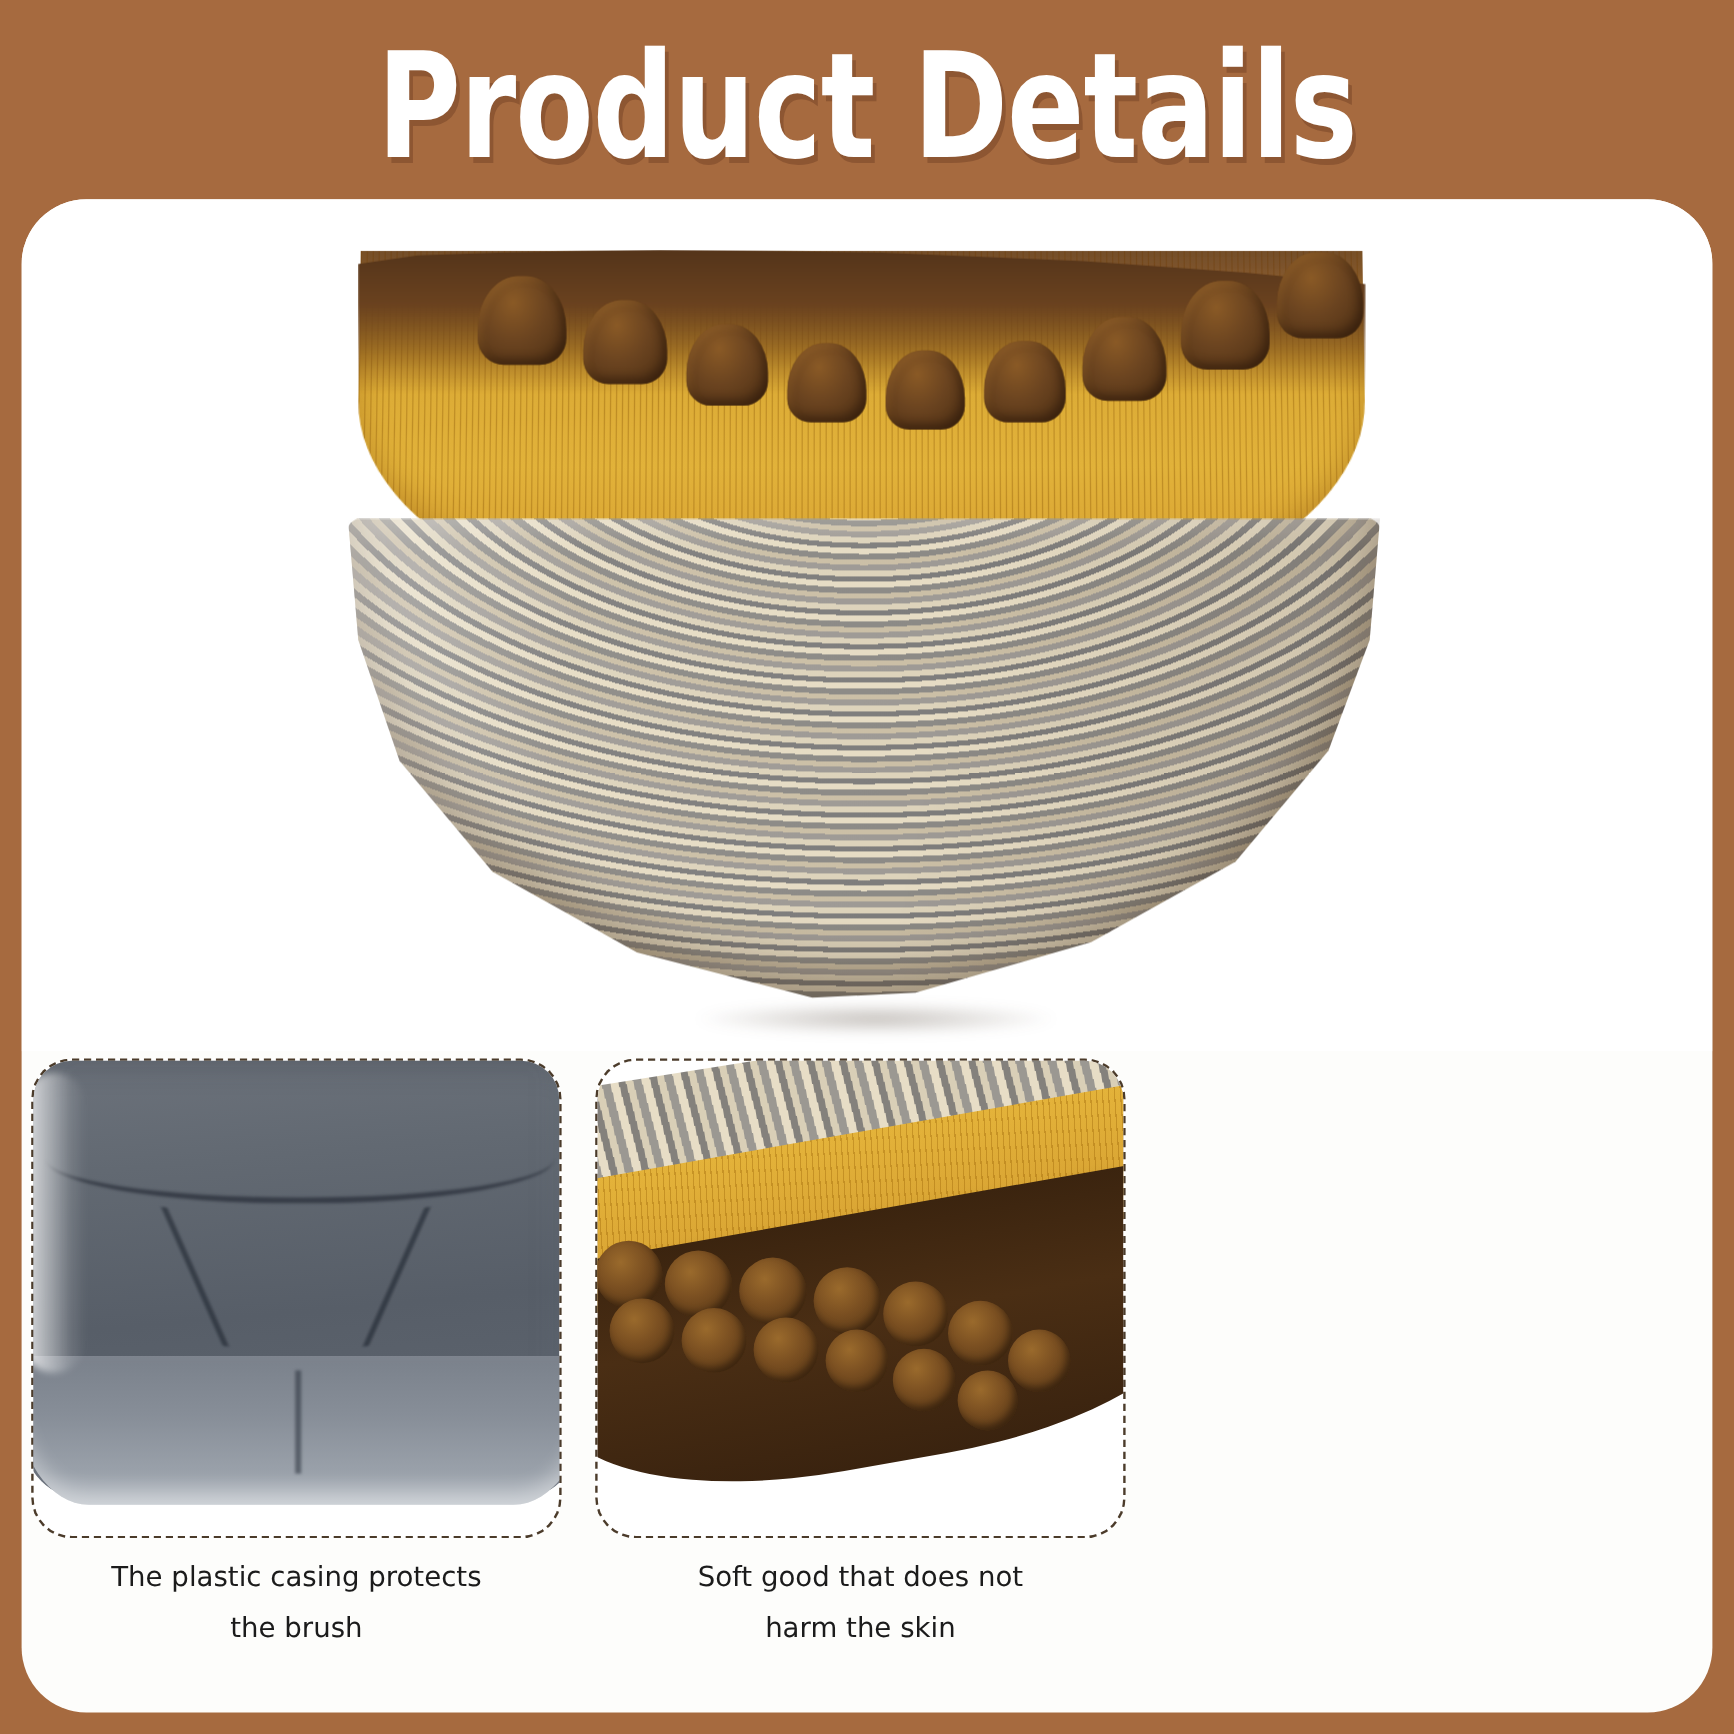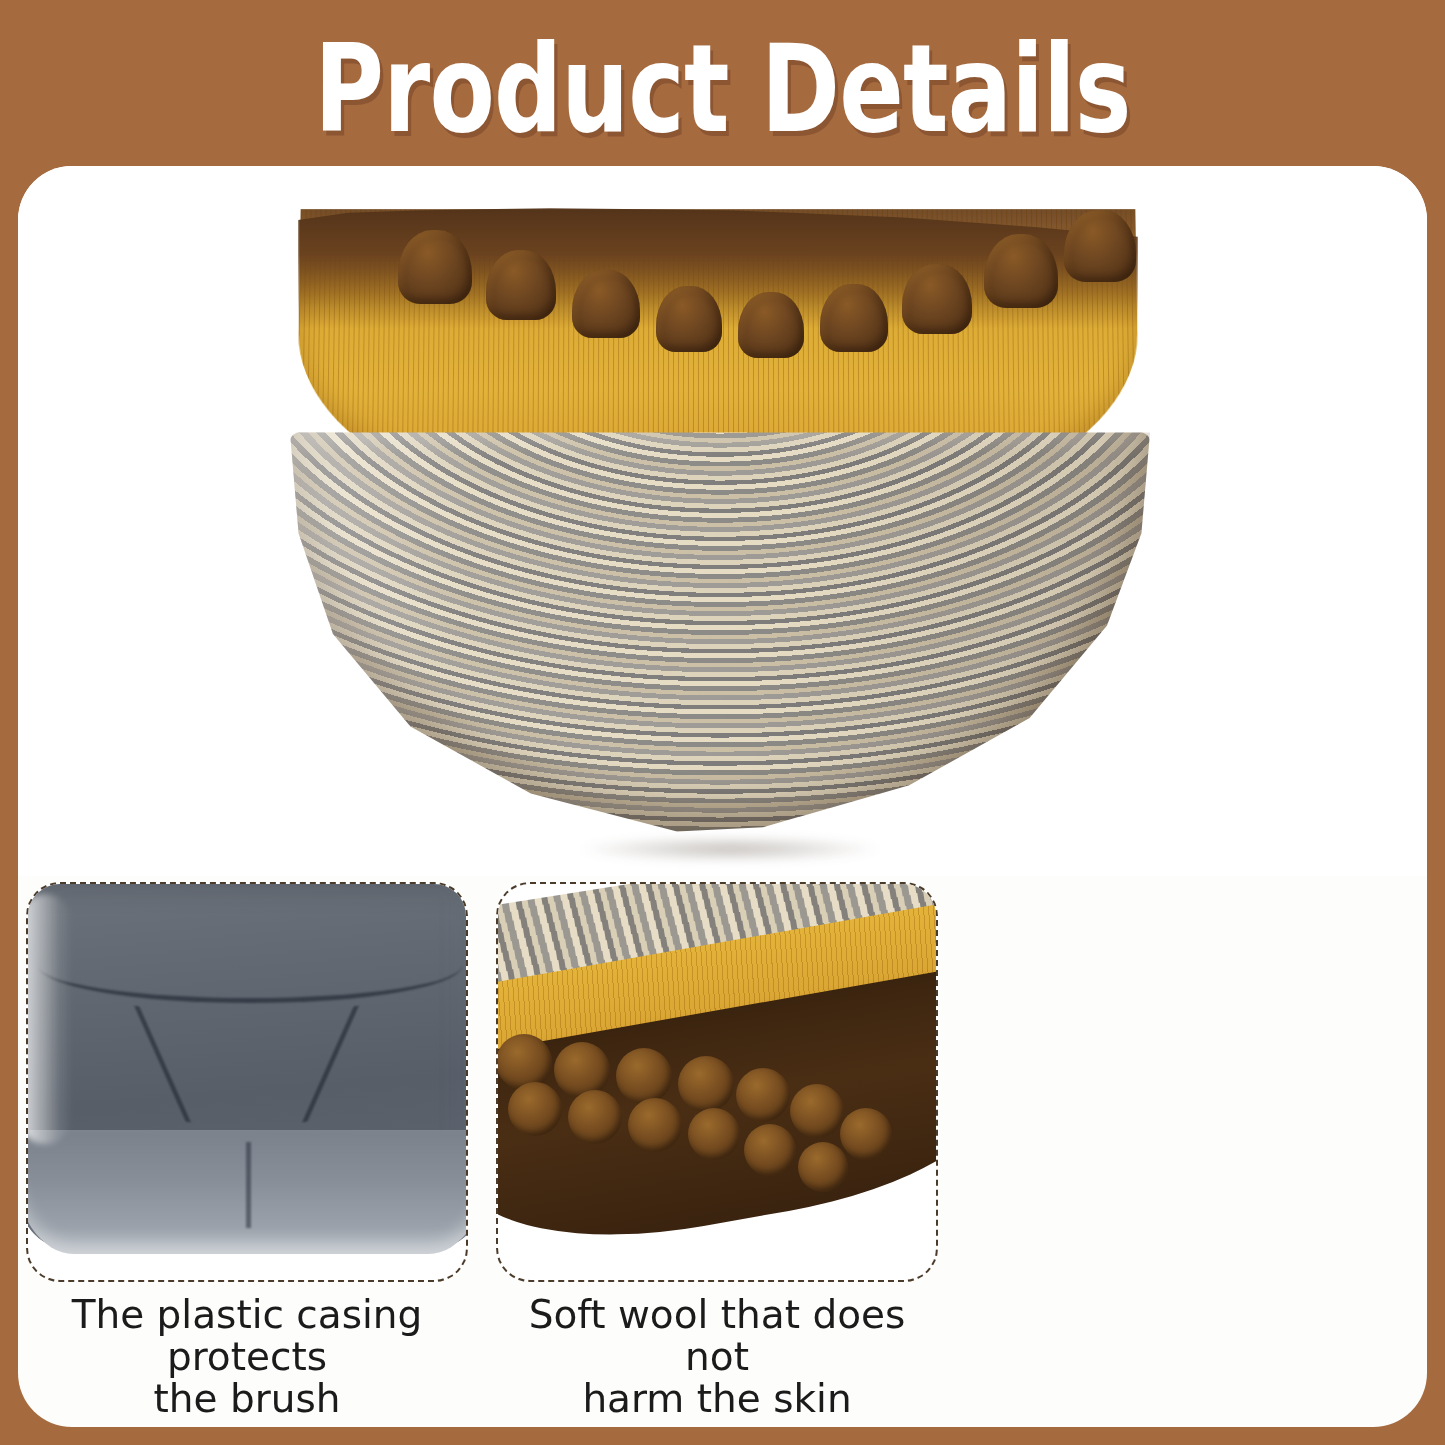--- a/index.html
+++ b/index.html
@@ -307,21 +307,21 @@
   }
   
   .caption {
     position: absolute;
     left: 0;
     top: 412px;
     width: 442px;
     text-align: center;
     color: #1b1b1b;
     font-family: "DejaVu Sans", sans-serif;
-    font-size: 39px;
+    font-size: 23px;
     line-height: 42px;
     font-weight: 400;
     white-space: pre-line;
   }
 </style>
 </head>
 <body>
 
 <div id="page">
 
@@ -387,20 +387,20 @@
             <div class="tuft-ball" style="left:292px; top:200px; width:54px; height:54px;"></div>
             <div class="tuft-ball" style="left:342px; top:224px; width:52px; height:52px;"></div>
             <div class="tuft-ball" style="left:10px;  top:198px; width:54px; height:54px;"></div>
             <div class="tuft-ball" style="left:70px;  top:206px; width:54px; height:54px;"></div>
             <div class="tuft-ball" style="left:130px; top:214px; width:54px; height:54px;"></div>
             <div class="tuft-ball" style="left:190px; top:224px; width:52px; height:52px;"></div>
             <div class="tuft-ball" style="left:246px; top:240px; width:52px; height:52px;"></div>
             <div class="tuft-ball" style="left:300px; top:258px; width:50px; height:50px;"></div>
           </div>
         </div>
-        <div class="caption">Soft wool that does not
+        <div class="caption">Soft good that does not
 harm the skin</div>
       </div>
 
 
     </div>
   </div>
 </div>
 
 </body></html>

